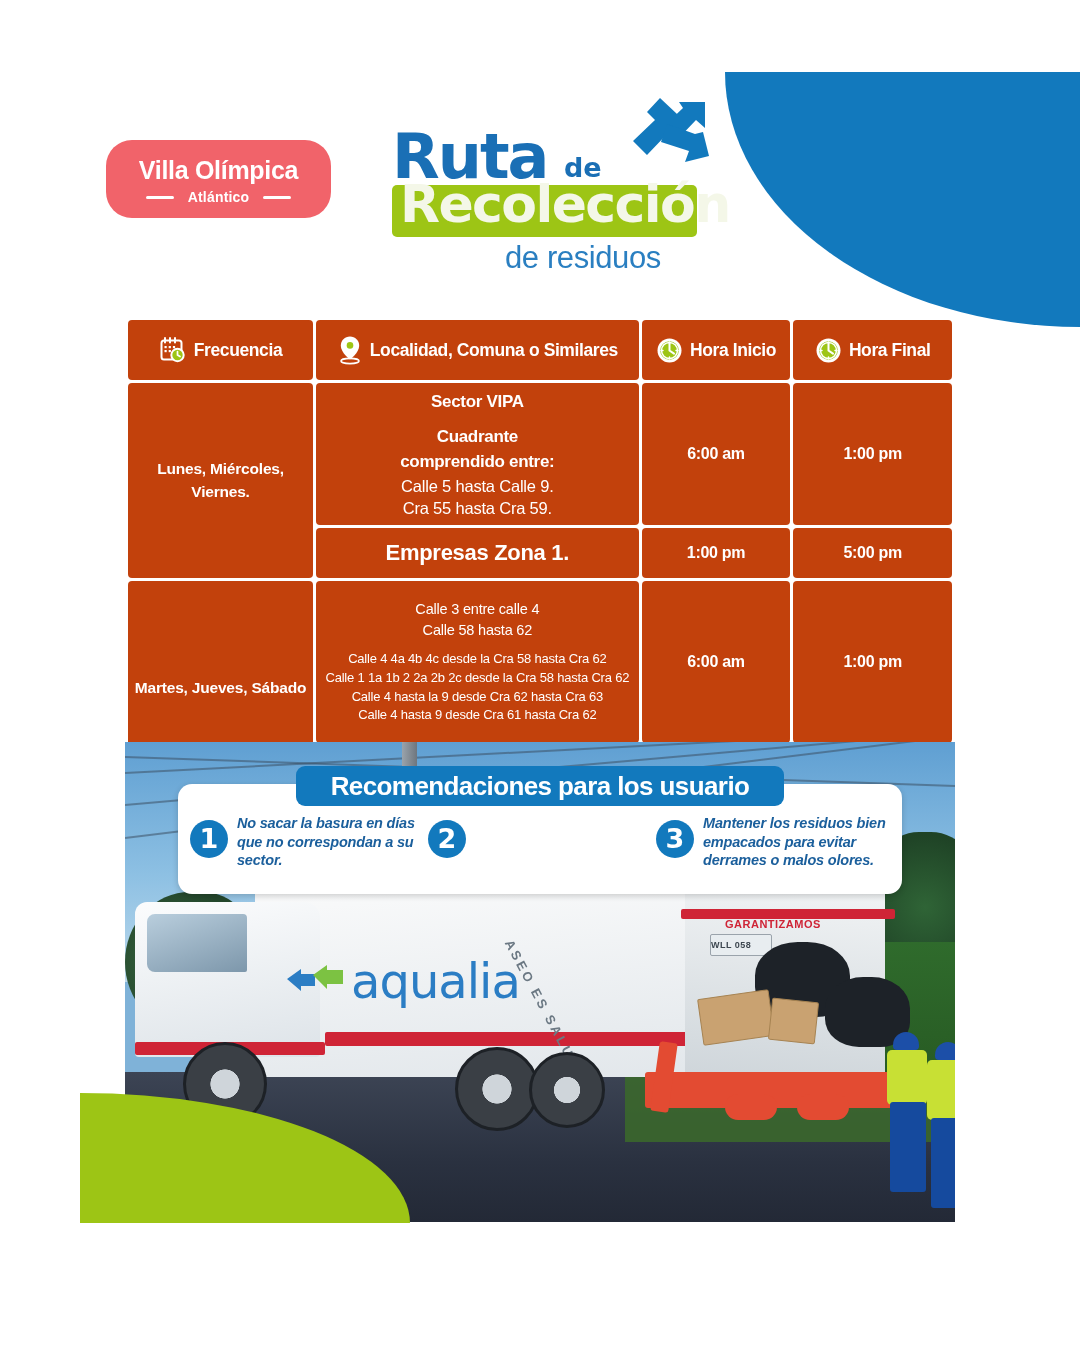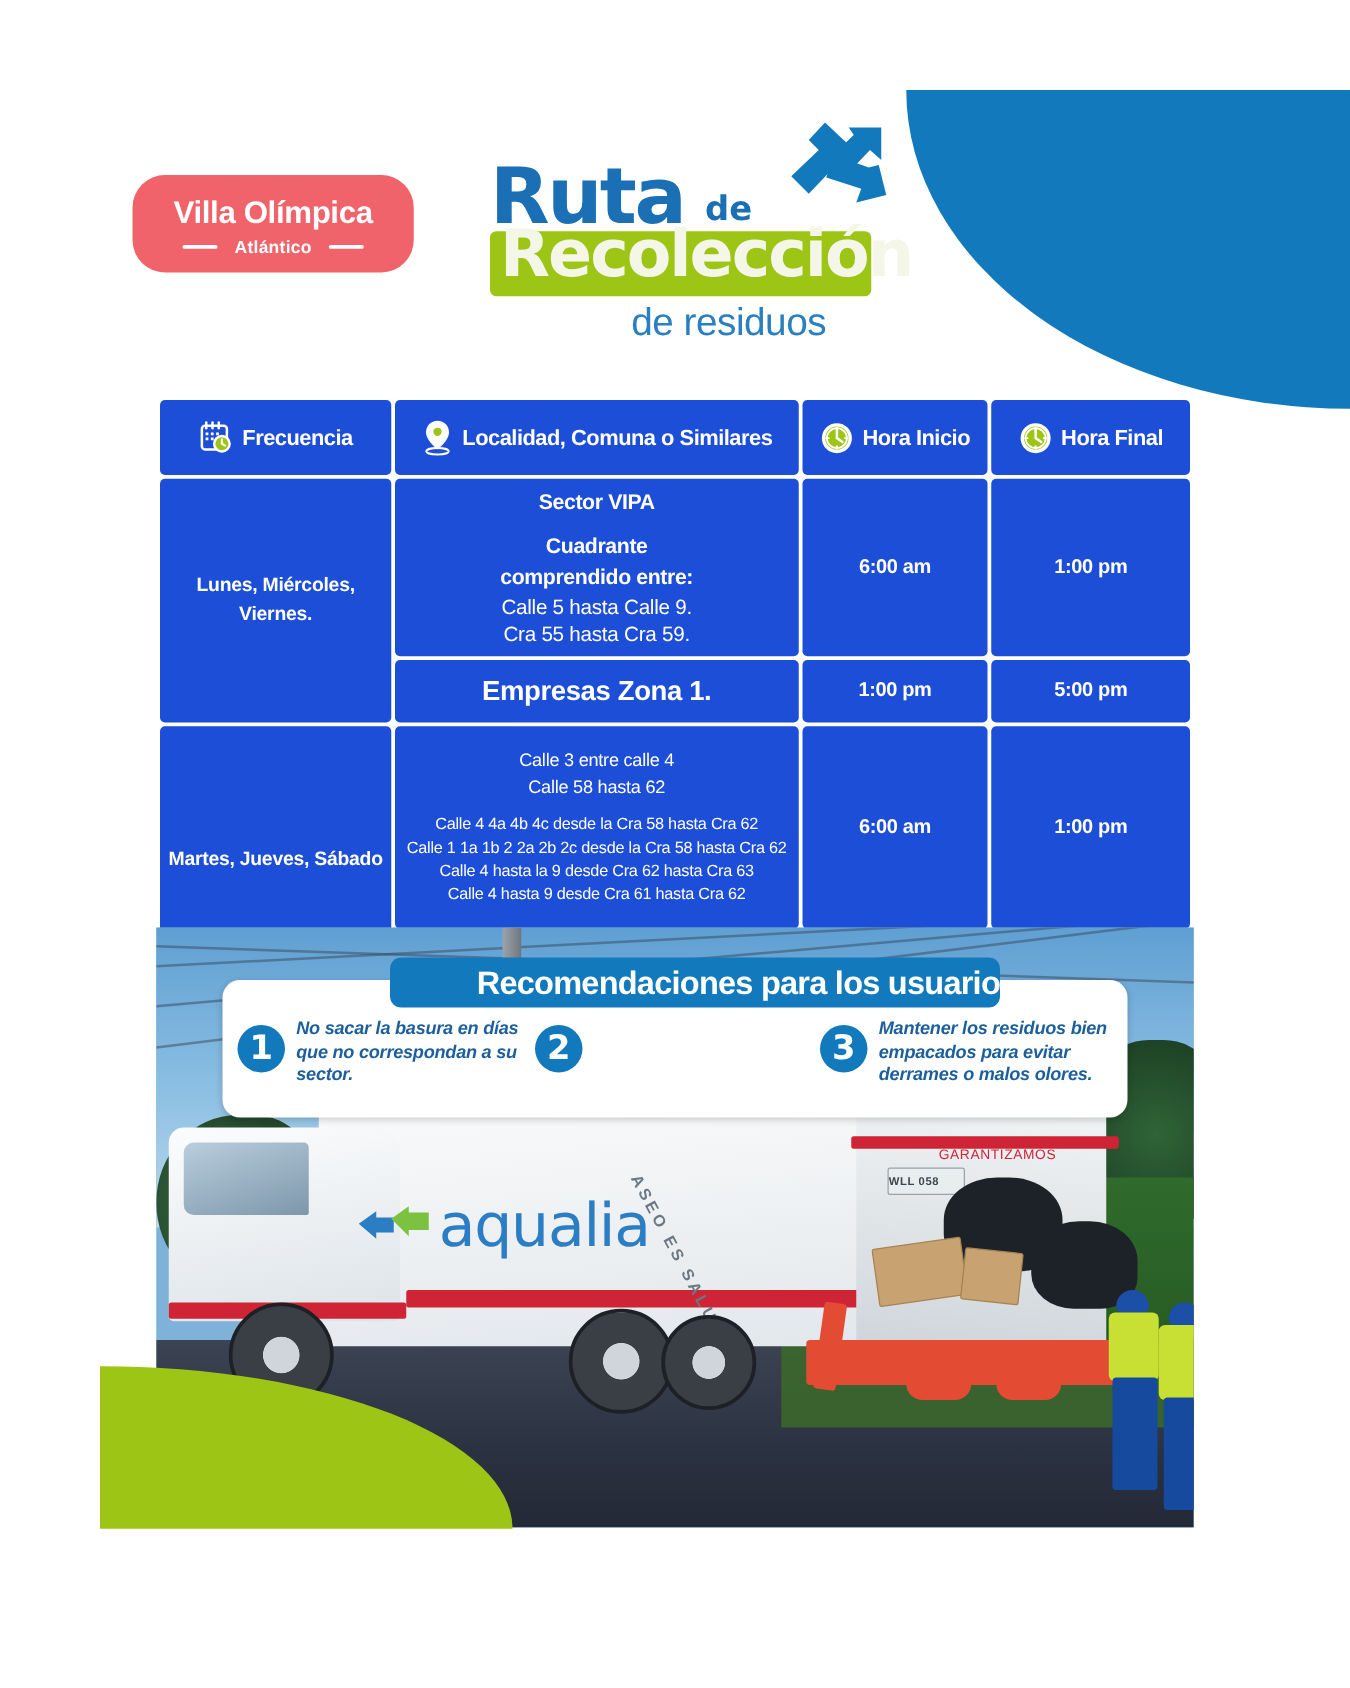--- a/index.html
+++ b/index.html
@@ -95,21 +95,21 @@
 
   
   #sched-table{
     position:absolute;left:125px;top:317px;
     width:830px;
     border-collapse:separate;
     border-spacing:3px;
     z-index:3;
   }
   #sched-table td, #sched-table th{
-    background:#1d4ed8;
+    background:#c2410c;
     color:#ffffff;
     text-align:center;
     vertical-align:middle;
     border-radius:4px;
     padding:6px 4px;
   }
   #sched-table th{
     height:52px;
     font-size:17.5px;
     font-weight:bold;
@@ -225,37 +225,37 @@
     font-size:48px;color:#2b7dc4;line-height:1;letter-spacing:-1px;
     font-family:"DejaVu Sans", sans-serif;
   }
   .truck-side-text{
     position:absolute;left:390px;top:195px;
     color:#6b7883;font-size:13px;font-weight:bold;letter-spacing:3px;
     transform:rotate(62deg);transform-origin:left top;white-space:nowrap;
   }
   .truck-top-label{
     position:absolute;left:600px;top:174px;width:120px;height:16px;
-    color:#cf2436;font-size:11px;font-weight:normal;letter-spacing:.5px;
-    text-align:right;line-height:16px;white-space:nowrap;overflow:hidden;
+    color:#cf2436;font-size:11px;font-weight:bold;letter-spacing:.5px;
+    text-align:left;line-height:16px;white-space:nowrap;overflow:hidden;
   }
 
   
   #rec-card{
     position:absolute;left:178px;top:784px;
     width:724px;height:110px;
     background:#ffffff;border-radius:14px;z-index:7;
     box-shadow:0 2px 6px rgba(0,0,0,.18);
   }
   #rec-title{
-    position:absolute;left:312px;top:766px;
+    position:absolute;left:296px;top:766px;
     width:488px;height:40px;
     background:#1279bd;border-radius:9px;z-index:8;
     color:#ffffff;font-size:26px;font-weight:bold;
-    text-align:right;line-height:40px;letter-spacing:-.6px;
+    text-align:center;line-height:40px;letter-spacing:-.6px;
   }
   #rec-items{
     position:absolute;left:190px;top:812px;width:700px;height:78px;
     display:flex;z-index:9;
   }
   .rec-item{display:flex;align-items:flex-start;gap:9px;}
   .rec-item.i1{width:238px;}
   .rec-item.i2{width:228px;}
   .rec-item.i3{width:234px;}
   .rec-num{

